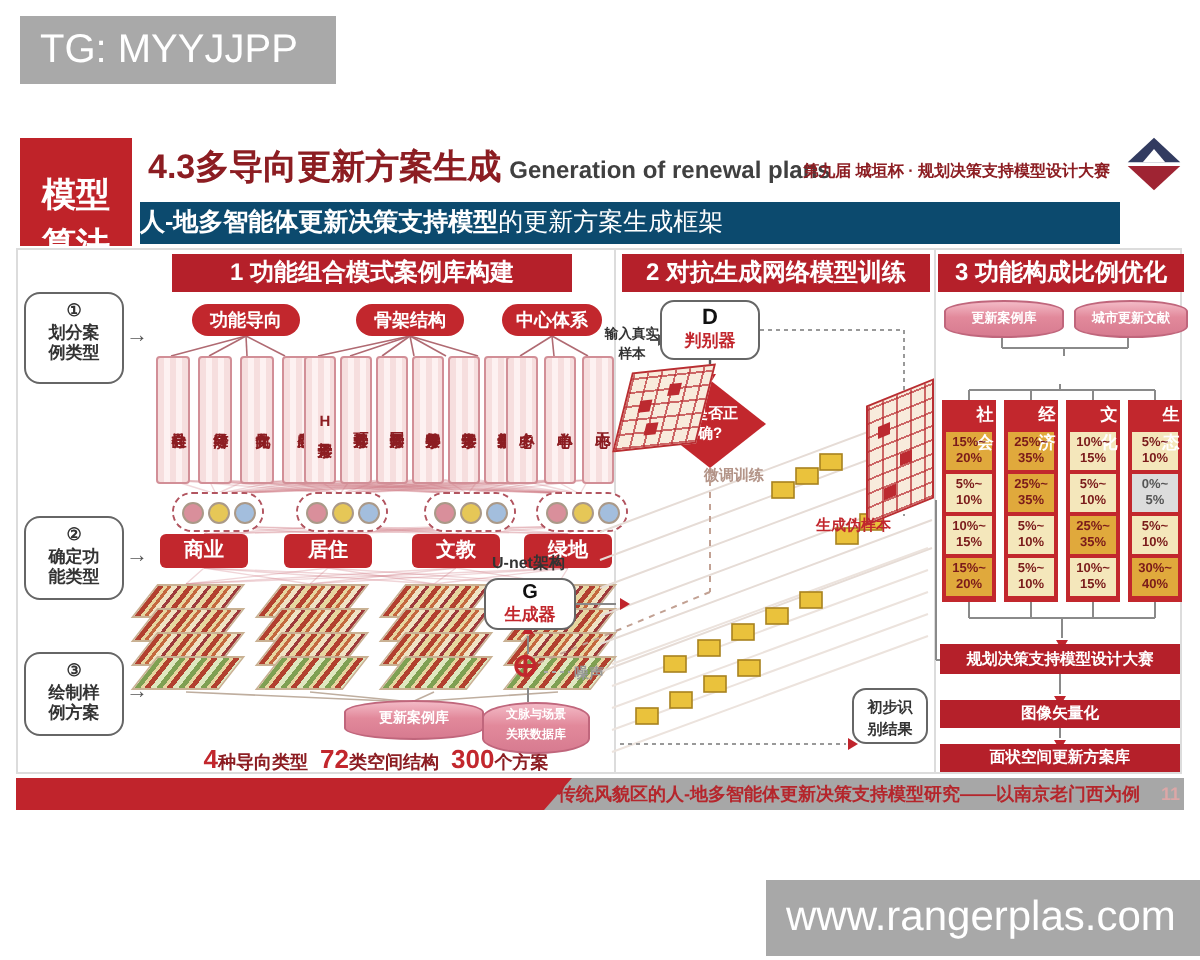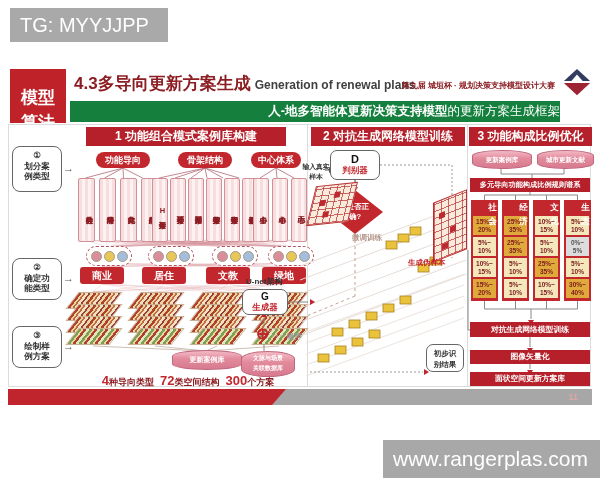--- a/index.html
+++ b/index.html
@@ -10,22 +10,22 @@
   .tg{left:10px;top:8px;width:148px;height:34px;background:#a9a9a9;color:#fff;
       font-size:20px;line-height:34px;padding-left:10px;}
   .wm{left:383px;top:440px;width:215px;height:38px;background:#a8a8a8;color:#fff;
       font-size:21px;line-height:38px;padding-left:10px;}
   
   .mod{left:10px;top:69px;width:56px;height:54px;background:#bf2329;color:#fff;
        font-weight:bold;font-size:17px;line-height:1.45;text-align:center;padding-top:17px;box-sizing:border-box;}
   .ttl{left:74px;top:72px;font-size:17px;font-weight:bold;color:#8c1d22;white-space:nowrap;}
   .ttl .en{font-size:12px;color:#404040;margin-left:4px;}
   .comp{left:340px;top:80px;width:215px;text-align:right;font-size:8px;font-weight:bold;color:#8c1d22;}
-  .frame-banner{left:70px;top:101px;width:490px;height:21px;background:#15803d;color:#fff;
-       text-align:right;line-height:21px;font-size:12.5px;}
+  .frame-banner{left:70px;top:101px;width:490px;height:21px;background:#0c4a6e;color:#fff;
+       text-align:left;line-height:21px;font-size:12.5px;}
   .frame-banner .b{font-weight:bold;}
   
   .mainframe{left:8px;top:124px;width:583px;height:263px;border:1px solid #dcdcdc;box-sizing:border-box;}
   .vdiv{top:125px;width:1px;height:261px;background:#dcdcdc;}
   
   .rban{background:#b5202a;color:#fff;font-weight:bold;text-align:center;}
   .rbox{background:#c2272d;color:#fff;font-weight:bold;text-align:center;border-radius:8px;}
   .obox{background:#fff;border:1.5px solid #666;border-radius:7px;text-align:center;
         font-weight:bold;color:#333;}
   .pre{white-space:pre-line;}
@@ -69,21 +69,21 @@
         font-size:6.5px;line-height:1.3;text-align:center;white-space:pre-line;padding-top:2px;box-sizing:border-box;}
   .cell.hl{background:#e0a93c;}
   .cell.gy{background:#dcdcdc;color:#555;}
   .fb{left:470px;width:120px;height:15px;background:#b5202a;color:#fff;font-weight:bold;
       font-size:7.8px;text-align:center;line-height:15px;}
   
   .foot{left:8px;top:389px;width:584px;height:16px;background:#a7a7a7;}
   .foot .red{position:absolute;left:0;top:0;width:278px;height:16px;background:#c0242c;
       clip-path:polygon(0 0,100% 0,calc(100% - 14px) 100%,0 100%);}
   .foot .txt{position:absolute;right:22px;top:0;line-height:16px;font-size:9px;font-weight:bold;color:#b5262c;white-space:nowrap;}
-  .foot .pg{position:absolute;right:14px;top:0;line-height:16px;font-size:9px;font-weight:bold;color:#dba7a7;}
+  .foot .pg{position:absolute;right:2px;top:0;line-height:16px;font-size:9px;font-weight:bold;color:#dba7a7;}
   svg.net{position:absolute;overflow:visible;}
 </style>
 </head>
 <body>
 
 <div class="cv">
 
   <div class="abs tg">TG: MYYJJPP</div>
 
   <div class="abs mod">
@@ -426,21 +426,20 @@
       <line x1="64" y1="218" x2="64" y2="223" stroke="#8a8a8a" stroke-width="1"></line>
       <polygon points="62,174 68,174 65,179" fill="#c0242c"></polygon>
       <polygon points="7,181 7,187 12,184" fill="#c0242c"></polygon>
       <polygon points="61,202 67,202 64,207" fill="#c0242c"></polygon>
       <polygon points="61,224 67,224 64,229" fill="#c0242c"></polygon>
     </svg>
 
   <div class="abs cyl" style="left:472px;top:150px;width:58px;height:17px;line-height:17px;font-size:6.5px">更新案例库</div>
   <div class="abs cyl" style="left:537px;top:150px;width:55px;height:17px;line-height:17px;font-size:6.5px">城市更新文献</div>
 
-  <div class="abs rban" style="left:470px;top:178px;width:120px;height:14px;line-height:14px;font-size:7.2px">多元导向功能构成比例规则谱系</div>
 
   <div class="col" style="left:471px">
     <div class="col-h">社会</div>
     <div class="cell hl">15%~
 20%</div>
     <div class="cell">5%~
 10%</div>
     <div class="cell">10%~
 15%</div>
     <div class="cell hl">15%~
@@ -473,23 +472,24 @@
     <div class="cell">5%~
 10%</div>
     <div class="cell gy">0%~
 5%</div>
     <div class="cell">5%~
 10%</div>
     <div class="cell hl">30%~
 40%</div>
   </div>
 
-  <div class="abs rban fb" style="top:322px">对抗生成网络模型训练</div>
+  <div class="abs rban fb" style="top:322px">规划决策支持模型设计大赛</div>
   <div class="abs rban fb" style="top:350px;height:14px;line-height:14px">图像矢量化</div>
   <div class="abs rban fb" style="top:372px;height:14px;line-height:14px">面状空间更新方案库</div>
 
   <div class="abs foot">
     <div class="red"></div>
+    <div class="txt">传统风貌区的人-地多智能体更新决策支持模型研究——以南京老门西为例</div>
     <div class="pg">11</div>
   </div>
 
   <div class="abs wm">www.rangerplas.com</div>
 </div>
 
 </body></html>

